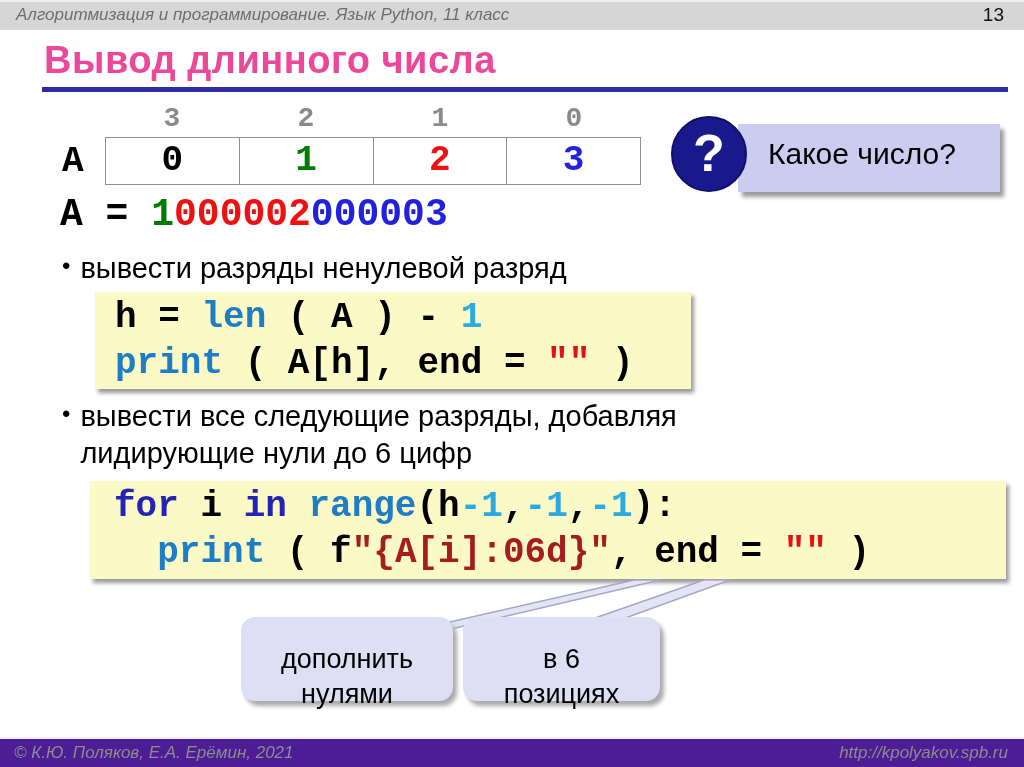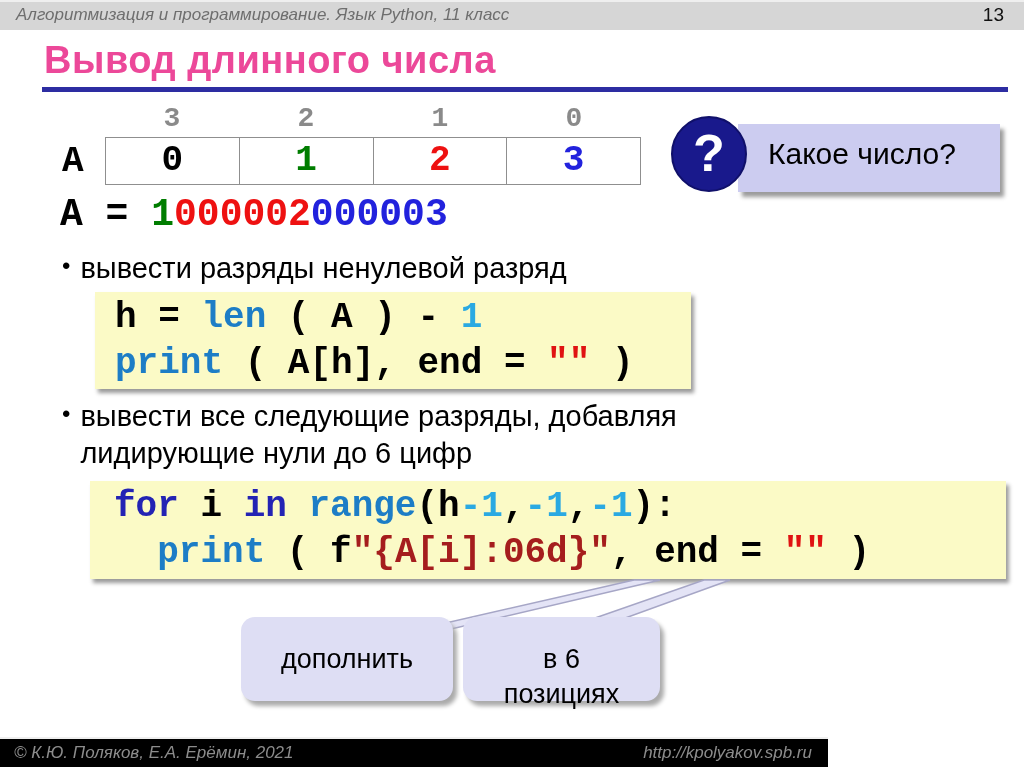--- a/index.html
+++ b/index.html
@@ -58,21 +58,21 @@
   
   .tails{position:absolute;left:0;top:579px;width:1024px;height:55px;z-index:1;}
   .callout{position:absolute;top:617px;height:84px;background:#dedef4;border-radius:14px;
            box-shadow:4px 5px 4px #ababab;text-align:center;font-size:27px;color:#000;
            padding-top:25px;box-sizing:border-box;z-index:2;}
   .callout .cline{line-height:35px;}
   .callout-left{left:241px;width:212px;}
   .callout-right{left:463px;width:197px;}
 
   
-  .footer{position:absolute;left:0;bottom:0;width:828px;height:30px;background:#000000;
+  .footer{position:absolute;left:0;bottom:0;width:1024px;height:30px;background:#4c1d95;
           border-top:2px solid #efefef;box-sizing:border-box;}
   .footer-left{position:absolute;left:14px;top:4px;font-size:17px;font-style:italic;color:#8c8c8c;}
   .footer-right{position:absolute;right:16px;top:4px;font-size:17px;font-style:italic;color:#8c8c8c;}
 </style>
 </head>
 <body>
 
 <div class="slide">
 
   <div class="topbar">
@@ -125,20 +125,21 @@
 
   <div class="code code2"><div class="codeline"><span style="color: rgb(35, 35, 180);">for</span><span style="color: rgb(0, 0, 0);"> i </span><span style="color: rgb(35, 35, 180);">in</span><span style="color: rgb(0, 0, 0);"> </span><span style="color: rgb(29, 125, 198);">range</span><span style="color: rgb(0, 0, 0);">(h</span><span style="color: rgb(42, 169, 226);">-1</span><span style="color: rgb(0, 0, 0);">,</span><span style="color: rgb(42, 169, 226);">-1</span><span style="color: rgb(0, 0, 0);">,</span><span style="color: rgb(42, 169, 226);">-1</span><span style="color: rgb(0, 0, 0);">):</span></div><div class="codeline"><span style="color: rgb(0, 0, 0);">  </span><span style="color: rgb(29, 125, 198);">print</span><span style="color: rgb(0, 0, 0);"> ( f</span><span style="color: rgb(165, 29, 29);">"{A[i]:06d}"</span><span style="color: rgb(0, 0, 0);">, end = </span><span style="color: rgb(224, 18, 18);">""</span><span style="color: rgb(0, 0, 0);"> )</span></div></div>
 
   <svg class="tails" viewBox="0 0 1024 55">
     <polygon points="634,1 660,1 434,54 402,54" fill="#e4e4f6" stroke="#a6a6c6" stroke-width="1.5"></polygon>
     <polygon points="704,1 730,1 584,54 552,54" fill="#e4e4f6" stroke="#a6a6c6" stroke-width="1.5"></polygon>
   </svg>
 
   <div class="callout callout-left">
       <div class="cline">дополнить</div>
+      <div class="cline">нулями</div>
     </div>
   <div class="callout callout-right">
       <div class="cline">в 6</div>
       <div class="cline">позициях</div>
     </div>
 
   <div class="footer">
     <span class="footer-left">© К.Ю. Поляков, Е.А. Ерёмин, 2021</span>
     <span class="footer-right">http://kpolyakov.spb.ru</span>
   </div>

